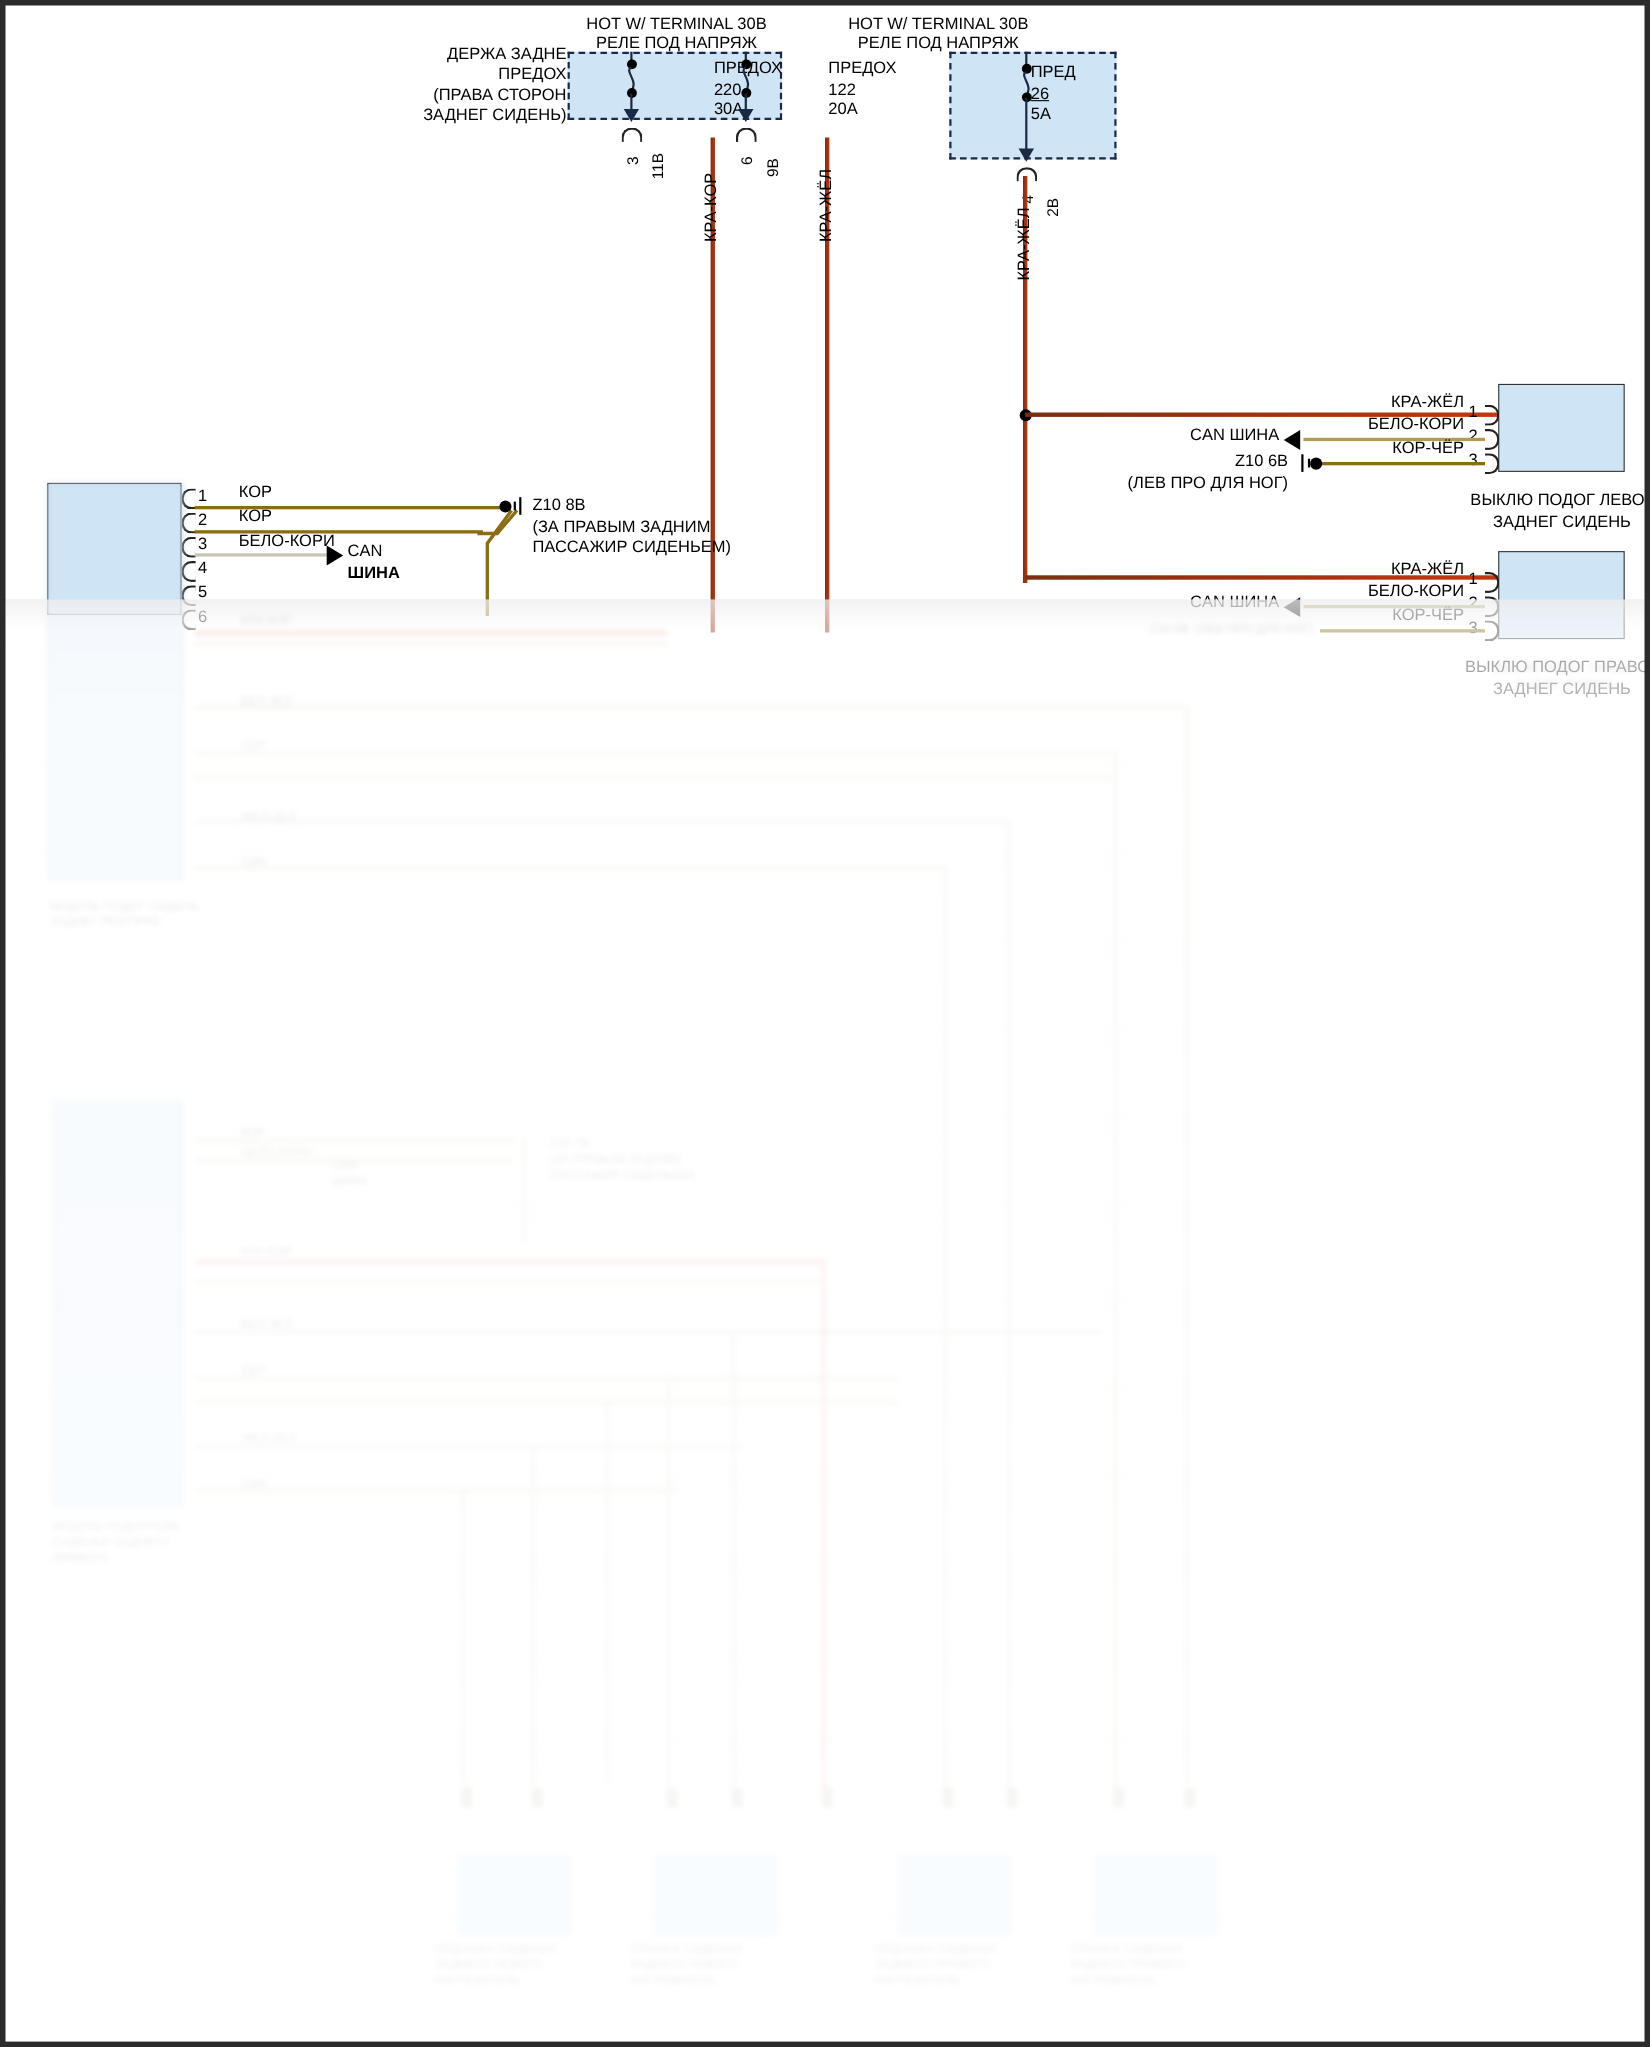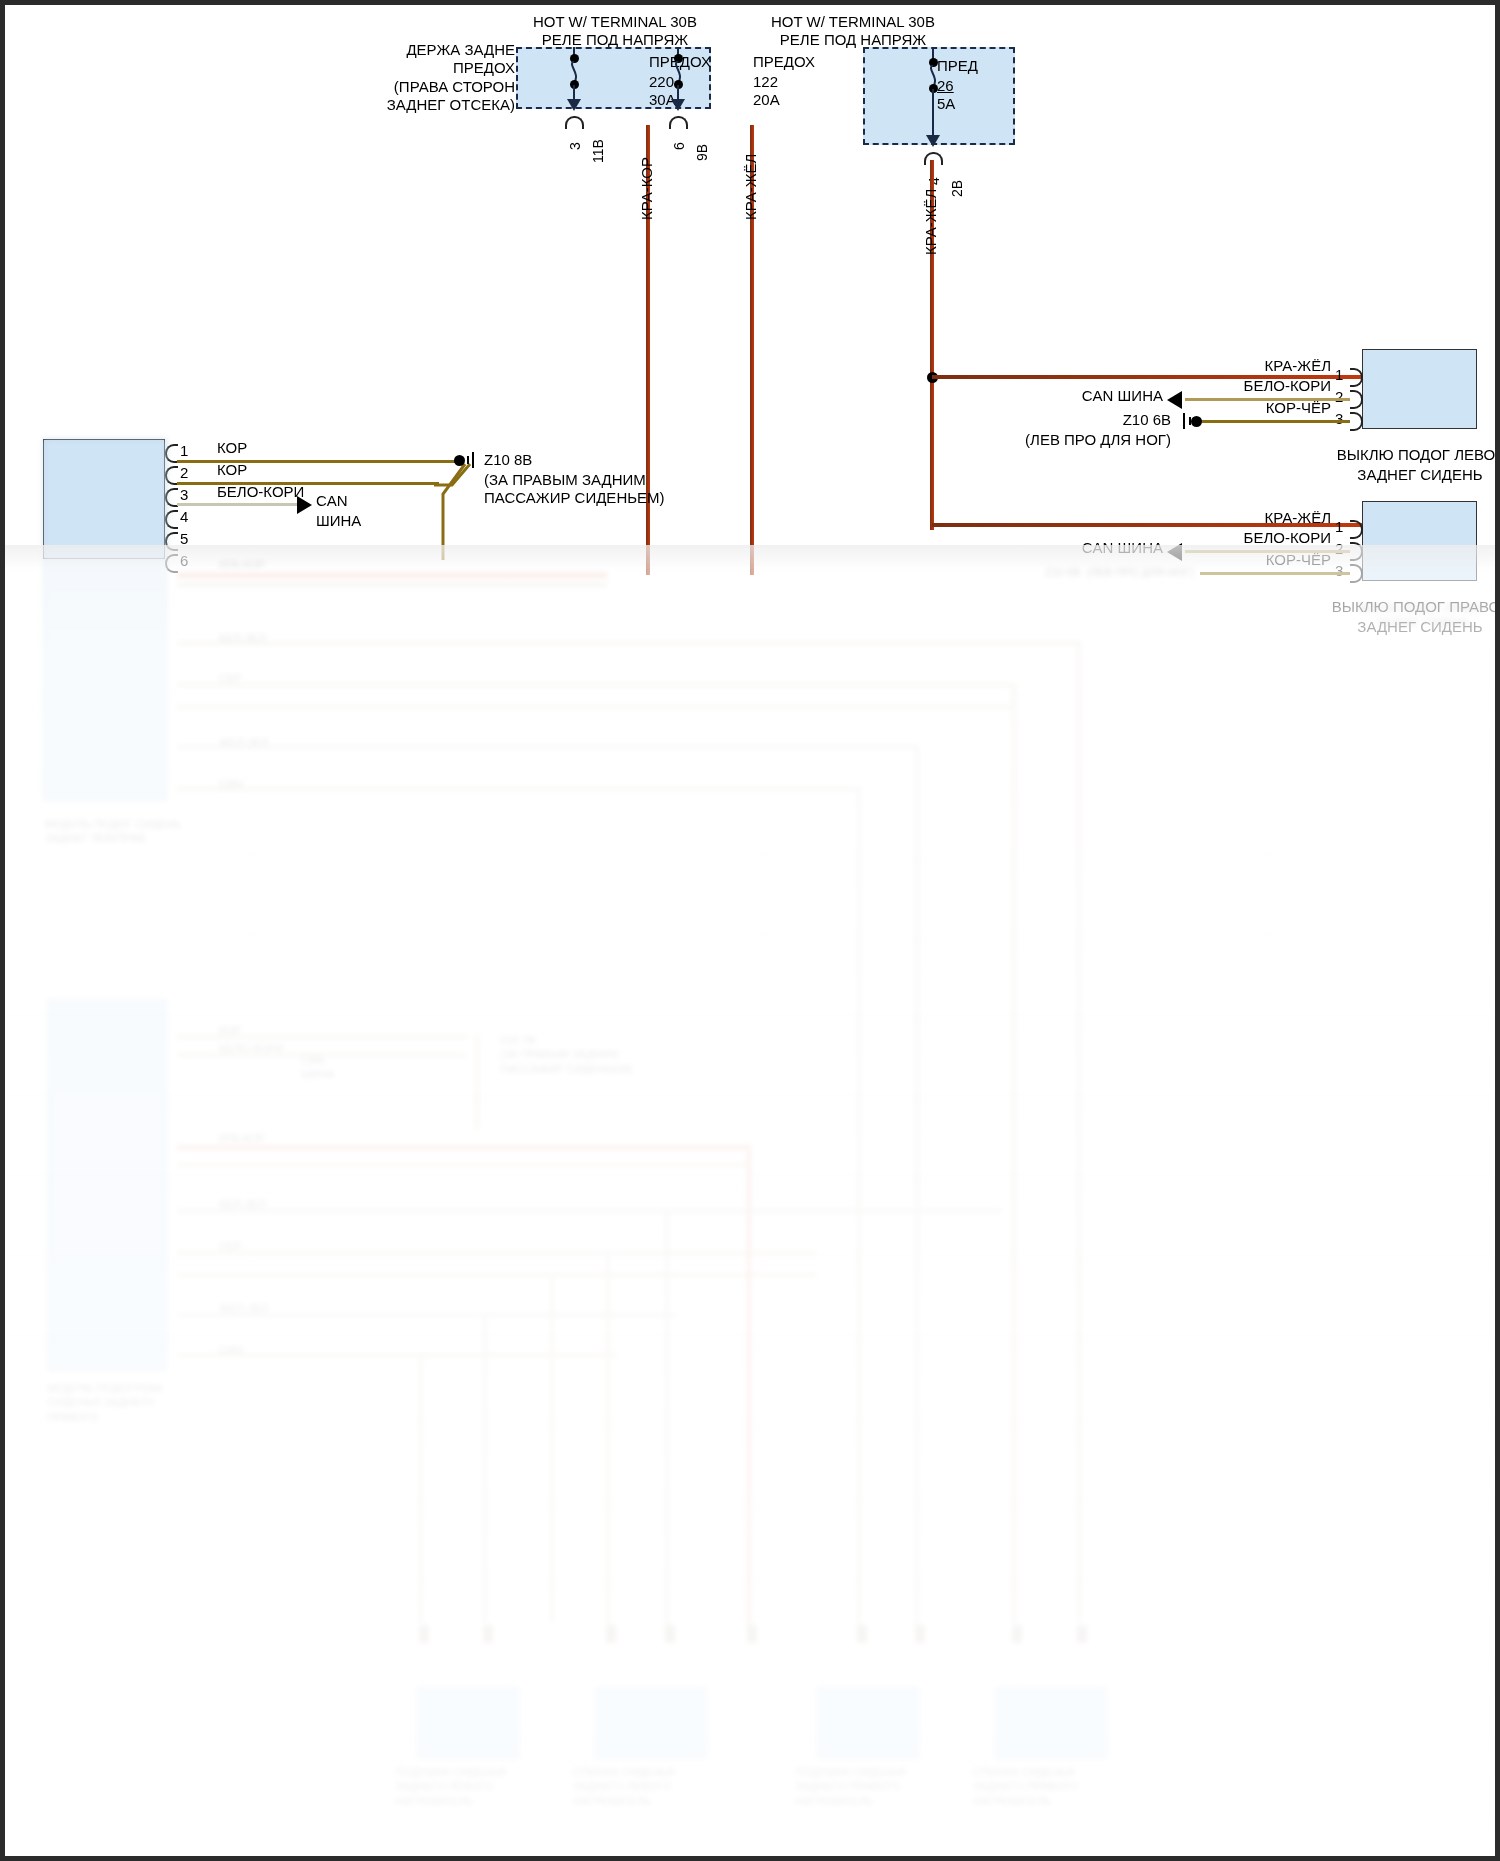--- a/index.html
+++ b/index.html
@@ -70,21 +70,21 @@
   <div class="canvas">
 
     <div class="lbl c" style="left:500px;top:8px;width:220px;font-size:15px;">HOT W/ TERMINAL 30B</div>
     <div class="lbl c" style="left:500px;top:26px;width:220px;font-size:15px;">РЕЛЕ ПОД НАПРЯЖ</div>
 
     <div class="dashbox" style="left:511px;top:42px;width:195px;height:62px;"></div>
 
     <div class="lbl r" style="left:300px;top:36px;width:210px;">ДЕРЖА ЗАДНЕ
 ПРЕДОХ
 (ПРАВА СТОРОН
-ЗАДНЕГ ОТСЕКА)</div>
+ЗАДНЕГ СИДЕНЬ)</div>
 
     <div class="wire" style="left:568px;top:42px;width:2px;height:10px;background:#1a2a44;"></div>
     <div class="dot" style="left:565px;top:49px;"></div>
     <svg style="position:absolute;left:560px;top:56px;" width="18" height="22">
       <path d="M9 0 C 2 4, 16 12, 9 22" stroke="#1a2a44" stroke-width="2" fill="none"></path>
     </svg>
     <div class="dot" style="left:565px;top:75px;"></div>
     <div class="wire" style="left:568px;top:80px;width:2px;height:17px;background:#1a2a44;"></div>
     <div class="arrD" style="left:562px;top:94px;"></div>
     <div class="lbl" style="left:644px;top:48px;">ПРЕДОХ</div>
@@ -157,21 +157,21 @@
     <div class="pin" style="left:175px;top:459px;">2</div>
     <div class="wire w-brown" style="left:172px;top:477px;width:262px;height:3px;"></div>
     <div class="lbl" style="left:212px;top:456px;">КОР</div>
 
     <div class="hook" style="left:160px;top:483px;"></div>
     <div class="pin" style="left:175px;top:481px;">3</div>
     <div class="wire w-grey" style="left:172px;top:498px;width:120px;height:3px;"></div>
     <div class="lbl" style="left:212px;top:478px;">БЕЛО-КОРИ</div>
     <div class="arrR" style="left:292px;top:491px;"></div>
     <div class="lbl" style="left:311px;top:487px;">CAN</div>
-    <div class="lbl" style="left:311px;top:507px;">ШИНА</div>
+    <div class="lbl" style="left:311px;top:507px;font-weight:bold;">ШИНА</div>
 
     <div class="hook" style="left:160px;top:505px;"></div>
     <div class="pin" style="left:175px;top:503px;">4</div>
     <div class="hook" style="left:160px;top:527px;"></div>
     <div class="pin" style="left:175px;top:525px;">5</div>
     <div class="hook" style="left:160px;top:549px;"></div>
     <div class="pin" style="left:175px;top:547px;">6</div>
 
     <svg style="position:absolute;left:425px;top:450px;" width="50" height="40">
       <path d="M4 30 L 22 30 L 40 9" stroke="#8a6d12" stroke-width="3" fill="none"></path>

